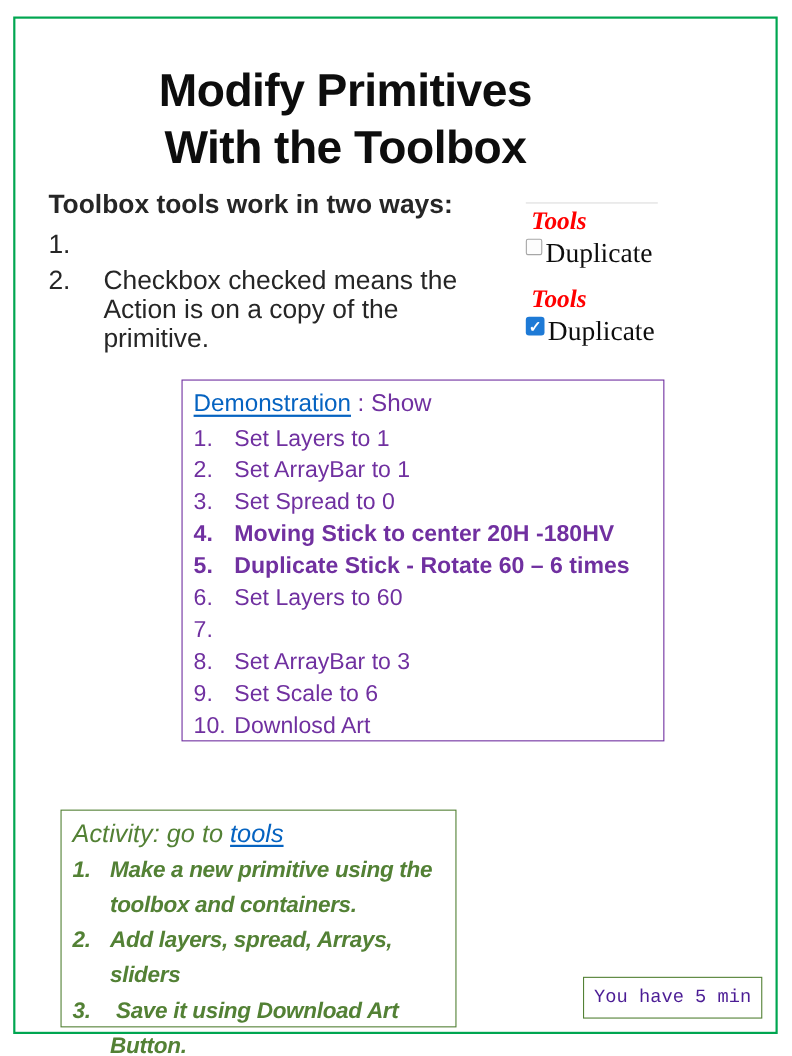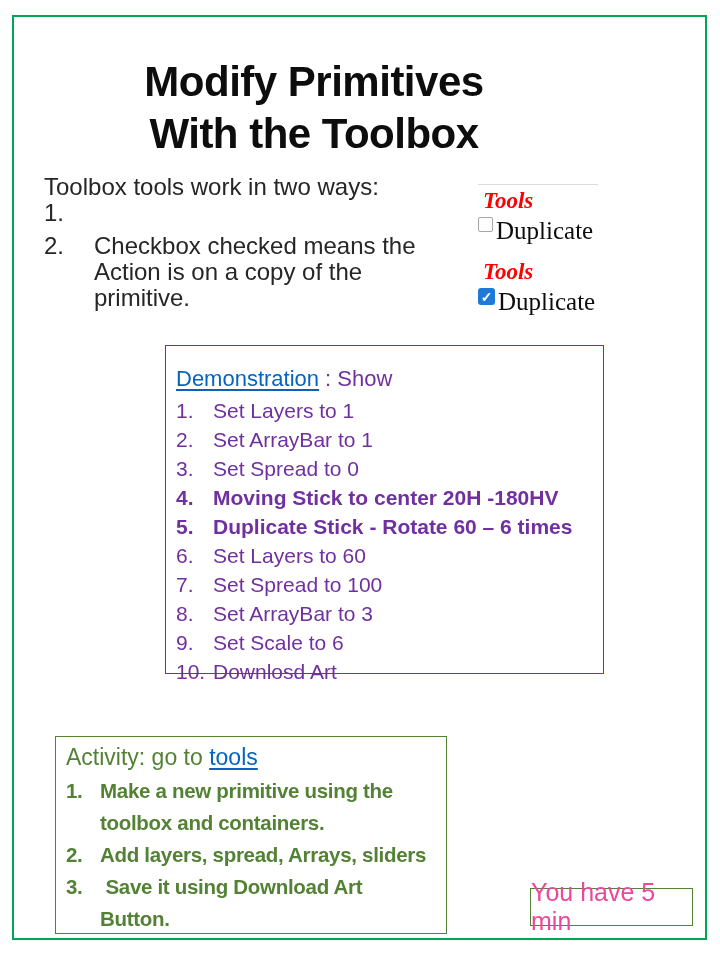--- a/index.html
+++ b/index.html
@@ -13,21 +13,21 @@
     border:2px solid #00A651; background:#ffffff;
   }
   
   .title {
     position:absolute; left:0; top:56px; width:628px;
     text-align:center; font-size:42px; font-weight:bold; color:#0d0d0d;
     line-height:52px; white-space:pre-line; letter-spacing:-0.5px;
   }
   
   .intro { position:absolute; left:44px; top:173px; width:425px; color:#262626; }
-  .intro-heading { font-size:24px; line-height:27px; margin-bottom:0; }
+  .intro-heading { font-size:24px; line-height:27px; margin-bottom:10px;font-weight:bold; }
   .intro-item { display:flex; margin-bottom:7px; font-size:24px; line-height:26px; }
   .intro-item .num { width:50px; flex:0 0 50px; }
   .intro-item .txt { white-space:pre-wrap; }
   
   .tools-panel { position:absolute; left:478px; width:120px; font-family:"Liberation Serif", serif; }
   .tools-panel.first { top:184px; border-top:1px solid #dcdcdc; padding-top:3px; }
   .tools-panel.second { top:259px; }
   .tools-title { color:#FF0000; font-weight:bold; font-style:italic; font-size:23px; line-height:26px; margin-left:5px; }
   .cb-row { display:flex; align-items:flex-start; margin-top:3px; }
   .checkbox {
@@ -39,46 +39,46 @@
     width:17px; height:17px; flex:0 0 17px; border:none; background:#1E7AD6; border-radius:3px;
   }
   .checkbox.checked::after {
     content:"✓"; color:#ffffff; font-size:14px; font-weight:bold;
     font-family:"Liberation Sans", sans-serif; line-height:1;
   }
   .cb-label { font-size:25px; color:#0d0d0d; }
   
   .demo-box {
     position:absolute; left:165px; top:345px; width:439px; height:329px;
-    border:1.5px solid #7030A0; padding:19px 10px; background:#fff;
+    border:1.5px solid #7030A0; padding:7px 10px; background:#fff;
   }
   .demo-header { font-size:22px; line-height:28px; margin-bottom:3px; }
   .demo-link { color:#0563C1; text-decoration:underline; text-underline-offset:3px; cursor:pointer; }
   .demo-suffix { color:#7030A0; margin-left:6px; }
   .demo-item { display:flex; font-size:21px; line-height:29px; color:#7030A0; }
   .demo-item .num { width:37px; flex:0 0 37px; }
   .demo-item .txt { white-space:nowrap; }
   .demo-item.bold { font-weight:bold; }
   
   .activity-box {
-    position:absolute; left:55px; top:736px; width:392px; height:198px;
-    border:1.5px solid #538135; padding:5px 10px; background:#fff;
+    position:absolute; left:55px; top:736px; width:360px; height:198px;
+    border:1.5px solid #538135; padding:5px 10px; background:#fff;font-style:italic;
   }
   .activity-header { font-size:23px; line-height:30px; color:#538135; margin-bottom:3px; }
   .activity-link { color:#0563C1; text-decoration:underline; text-underline-offset:3px; cursor:pointer; }
   .activity-item { display:flex; font-size:20.5px; font-weight:bold; line-height:32px; color:#538135; letter-spacing:-0.3px; }
   .activity-item .num { width:34px; flex:0 0 34px; }
   .activity-item .txt { white-space:pre-wrap; }
   
   .timer-box {
     position:absolute; left:530px; top:888px; width:163px; height:38px;
     border:1.5px solid #538135; display:flex; align-items:center; justify-content:center;
     background:#fff;
   }
-  .timer-text { color:#ec4899; font-size:25px; }
+  .timer-text { color:#4c1d95; font-size:17px;font-family:Liberation Mono, monospace; }
 </style>
 </head>
 <body>
 
 <div class="slide-frame"></div>
 
 <h1 class="title">Modify Primitives
 With the Toolbox</h1>
 
 <div class="intro">
@@ -133,21 +133,20 @@
   <div class="demo-item bold">
     <span class="num">5.</span>
     <span class="txt">Duplicate Stick - Rotate 60 – 6 times</span>
   </div>
   <div class="demo-item">
     <span class="num">6.</span>
     <span class="txt">Set Layers to 60</span>
   </div>
   <div class="demo-item">
     <span class="num">7.</span>
-    <span class="txt">Set Spread to 100</span>
   </div>
   <div class="demo-item">
     <span class="num">8.</span>
     <span class="txt">Set ArrayBar to 3</span>
   </div>
   <div class="demo-item">
     <span class="num">9.</span>
     <span class="txt">Set Scale to 6</span>
   </div>
   <div class="demo-item">

